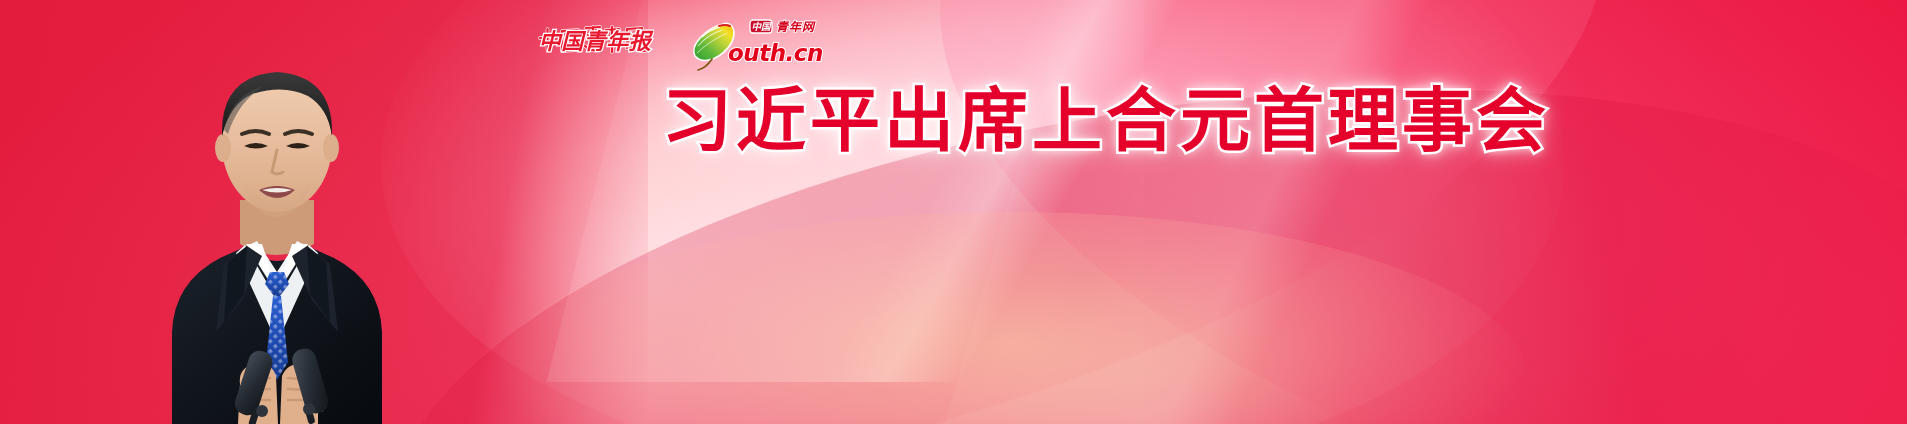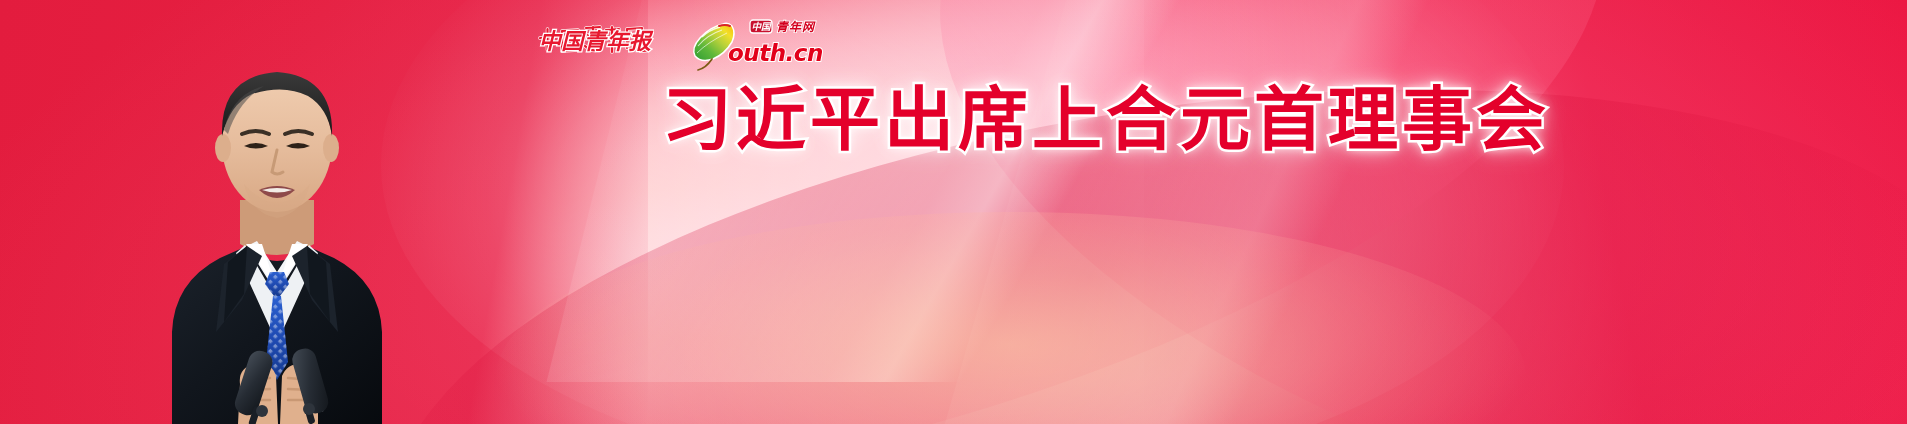--- a/index.html
+++ b/index.html
@@ -98,21 +98,21 @@
 
   
   .headline{
     position:absolute;
     left:430px; top:78px;
     width:1300px;
     text-align:center;
   }
   .hl-line{
     color:#e4002b;
-    font-family:Liberation Serif, serif;
+    font-family:Liberation Sans, sans-serif;
     font-weight:bold;
     font-size:70px;
     line-height:86px;
     letter-spacing:4px;
     white-space:nowrap;
     -webkit-text-stroke:5px #ffffff;
     paint-order:stroke fill;
     text-shadow:
       0 0 10px rgba(255,255,255,0.95),
       0 0 18px rgba(255,255,255,0.75),

